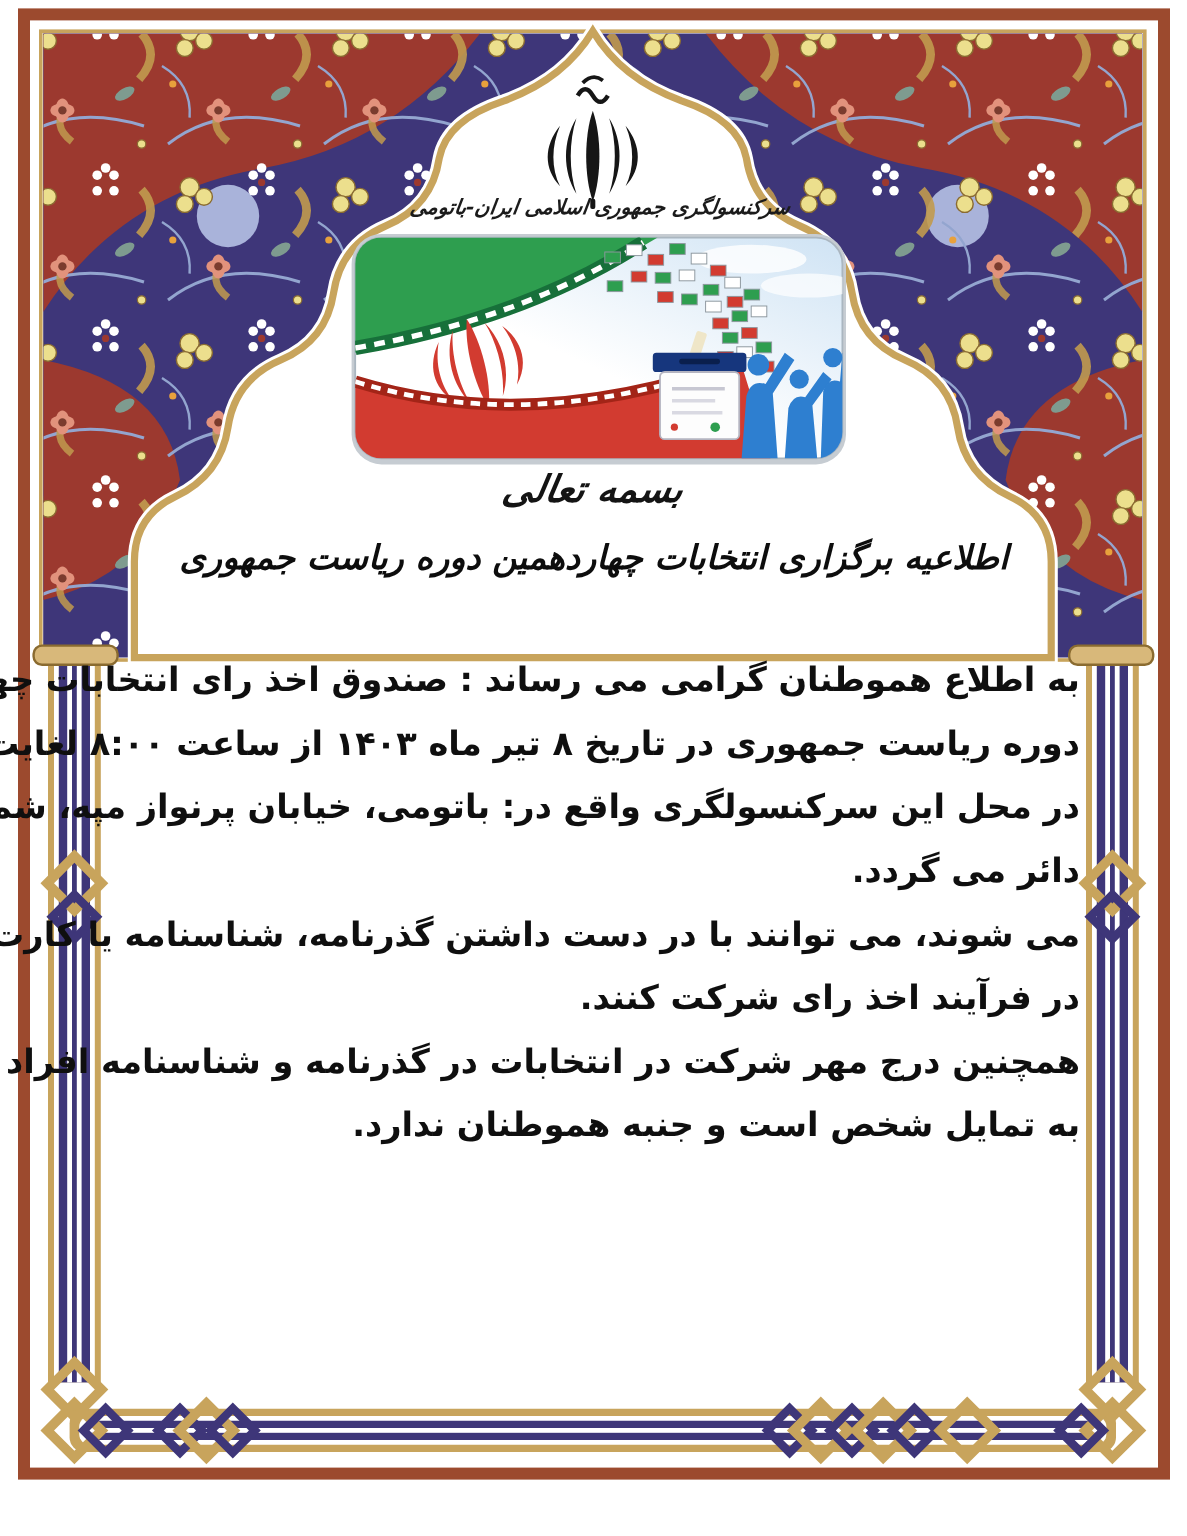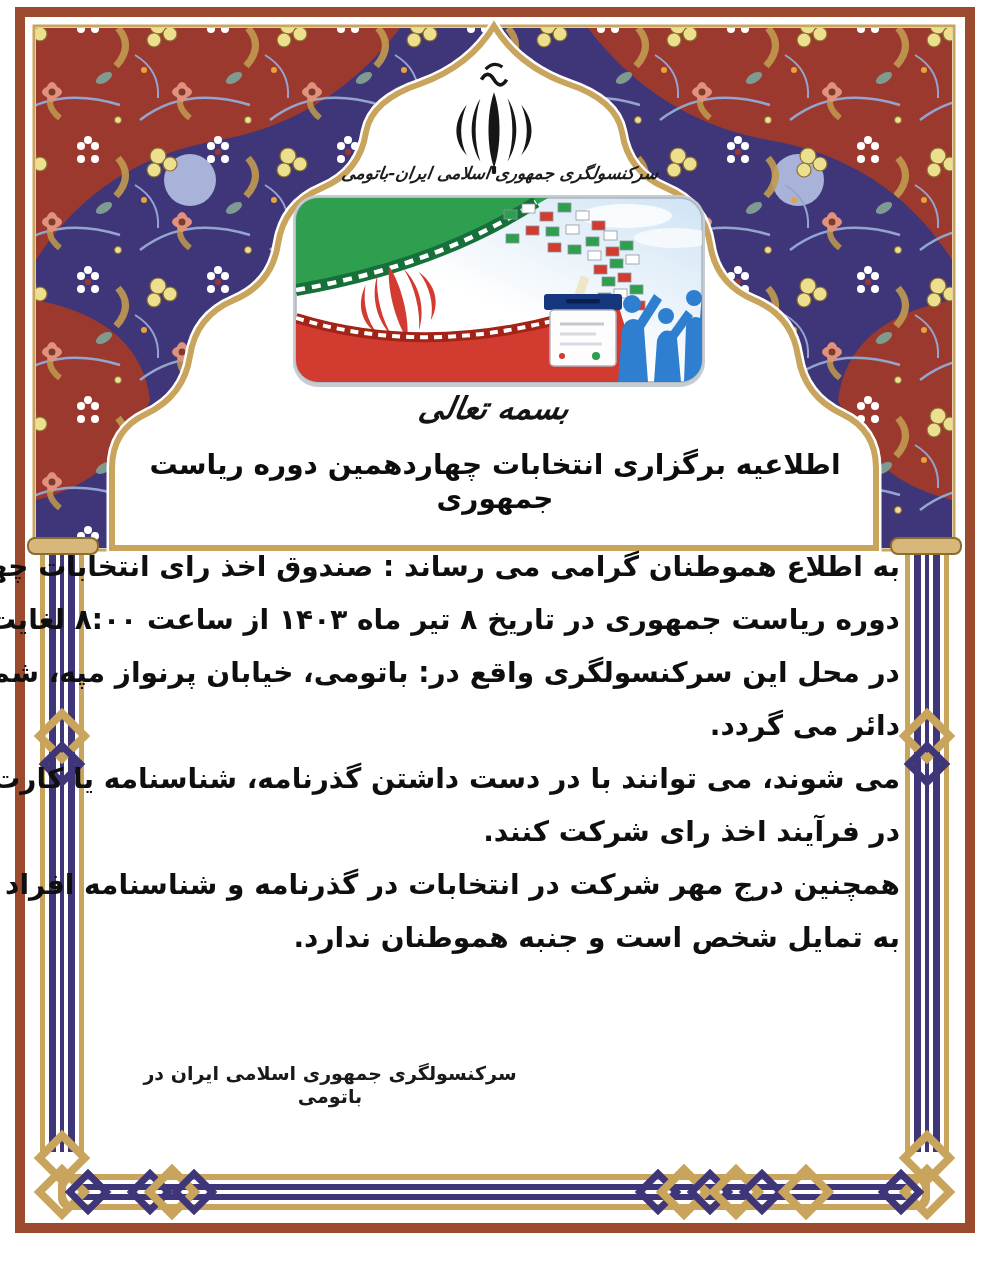--- a/index.html
+++ b/index.html
@@ -1,21 +1,21 @@
 <!DOCTYPE html>
 <html lang="fa"><head>
 <meta charset="utf-8">
 <style>
   html,body{margin:0;padding:0;background:#ffffff;}
   .page{
     position:relative;width:989px;height:1280px;background:#ffffff;overflow:hidden;
     font-family:"DejaVu Sans",sans-serif;
   }
   .deco{position:absolute;left:0;top:0;width:989px;height:1280px;}
-  .t{position:absolute;direction:rtl;color:#111111;font-weight:bold;line-height:1.2;}
+  .t{position:absolute;direction:rtl;color:#111111;font-weight:bold;line-height:1.2;font-style:italic;}
   .center{text-align:center;}
   .consulate-cal{
     left:250px;top:163px;width:500px;font-size:17px;color:#1b1b1b;
     transform:skewX(-8deg);font-style:italic;
   }
   .bismillah{
     left:294px;top:390px;width:400px;font-size:31px;color:#141414;
     transform:skewX(-10deg);font-style:italic;
   }
   .title{left:90px;top:448px;width:810px;font-size:28px;color:#0d0d0d;}
@@ -249,15 +249,14 @@
     <div class="bl just">به اطلاع هموطنان گرامی می رساند : صندوق اخذ رای انتخابات چهاردهمین</div>
     <div class="bl just">دوره ریاست جمهوری در تاریخ ۸ تیر ماه ۱۴۰۳ از ساعت ۸:۰۰ لغایت ،۲۰:۰۰</div>
     <div class="bl just">در محل این سرکنسولگری واقع در: باتومی، خیابان پرنواز مپه، شماره ۸۳</div>
     <div class="bl endline">دائر می گردد.</div>
     <div class="bl just">می شوند، می توانند با در دست داشتن گذرنامه، شناسنامه یا کارت ملی</div>
     <div class="bl endline">در فرآیند اخذ رای شرکت کنند.</div>
     <div class="bl just">همچنین درج مهر شرکت در انتخابات در گذرنامه و شناسنامه افراد ، منوط</div>
     <div class="bl endline">به تمایل شخص است و جنبه هموطنان ندارد.</div>
   </div>
 
-  <div class="t signature">سرکنسولگری جمهوری اسلامی ایران در باتومی</div>
 
 </div>
 
 </body></html>

